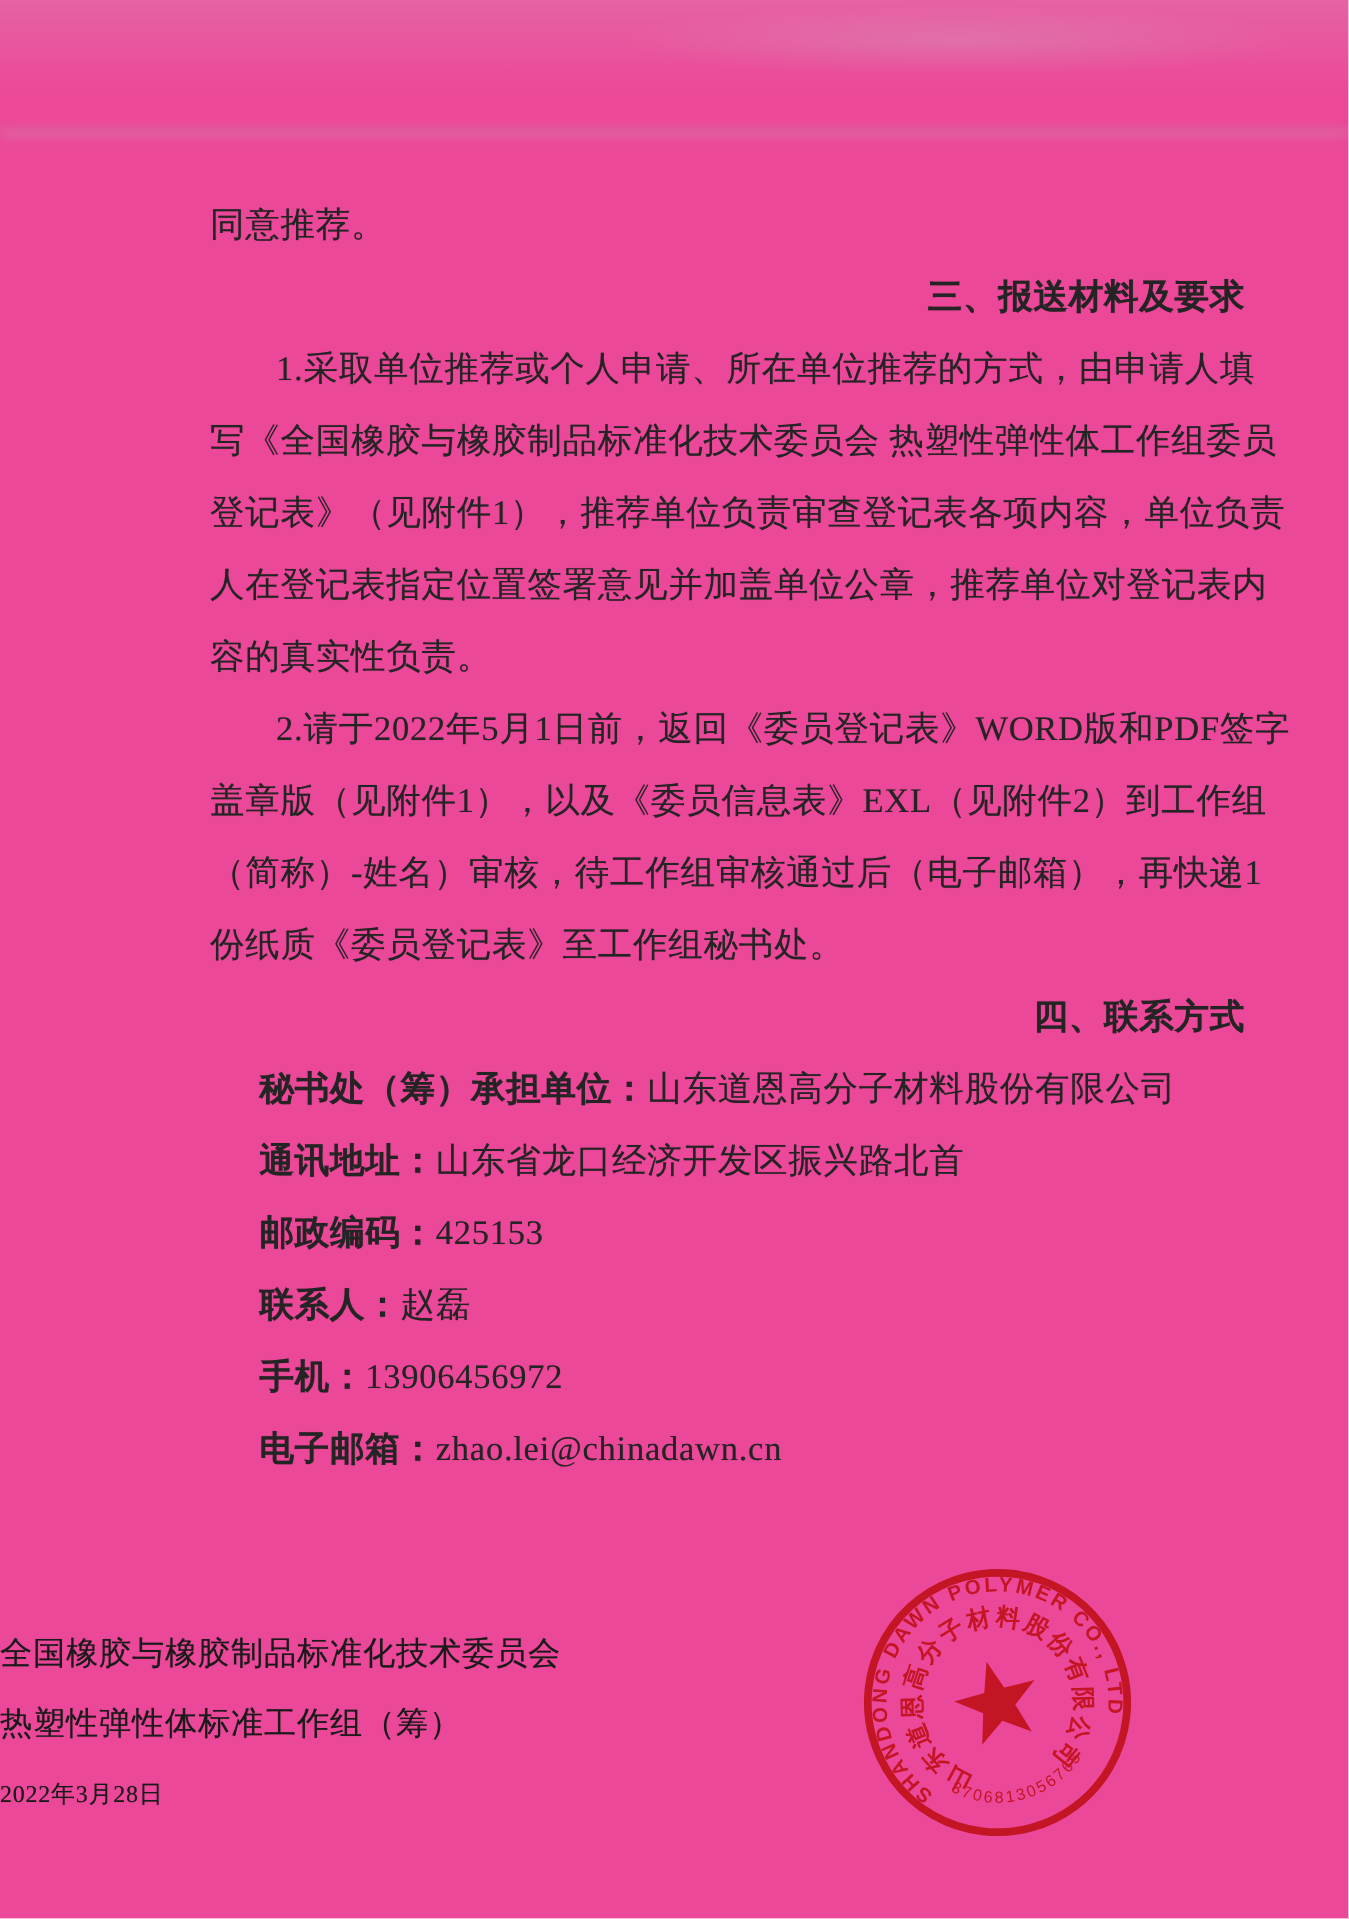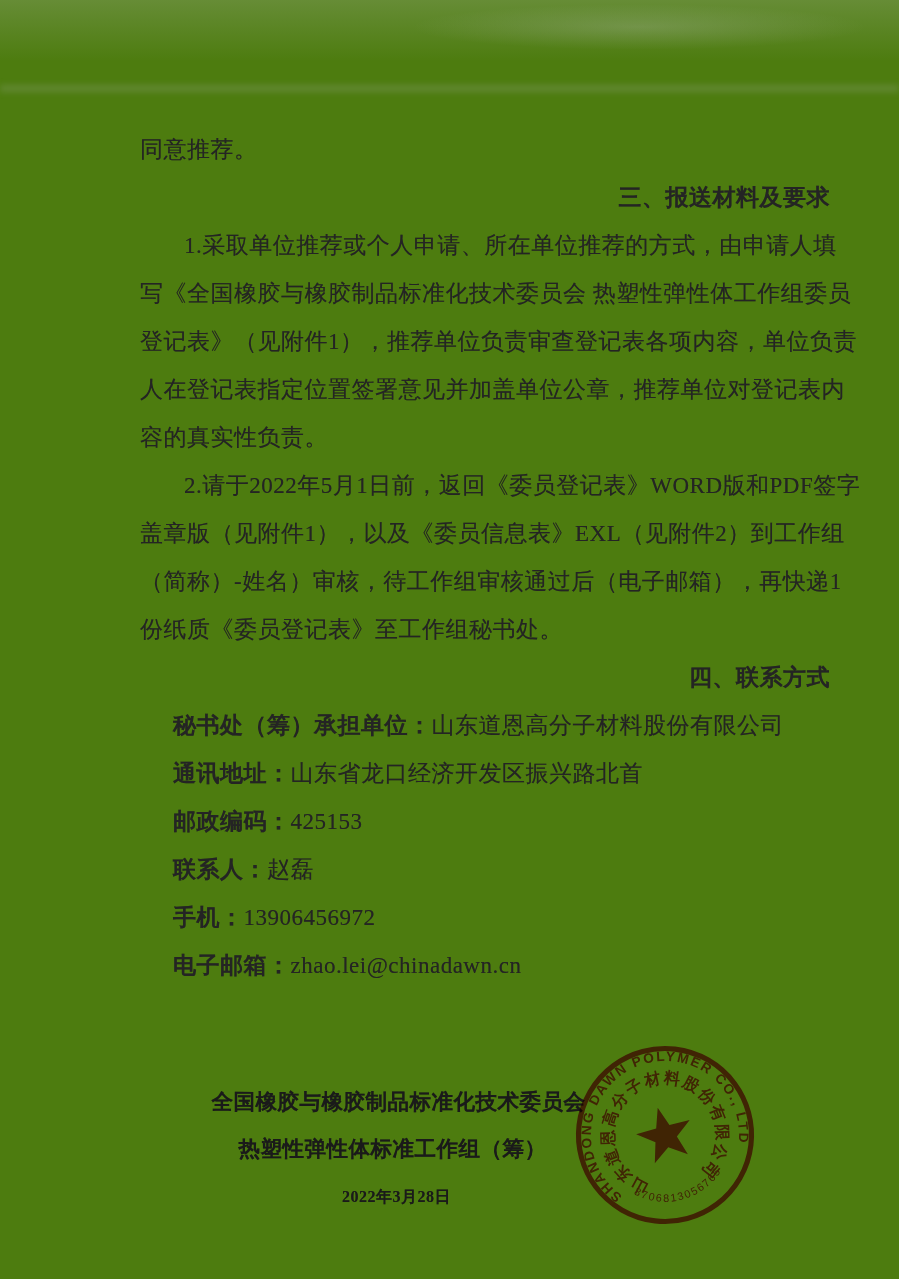--- a/index.html
+++ b/index.html
@@ -1,19 +1,19 @@
 <!DOCTYPE html>
 <html><head>
 <meta charset="utf-8">
 <style>
   html,body{margin:0;padding:0;background:#ffffff;}
   .paper{
     position:relative;
     width:899px;height:1279px;
-    background:#4d7c0f;
+    background:#ec4899;
     overflow:hidden;
     font-family:"Liberation Serif", serif;
     color:#242424;
   }
   
   .artifact-top{
     position:absolute;left:0;top:0;width:899px;height:72px;
     background:linear-gradient(180deg, rgba(203,206,209,0.20), rgba(203,206,209,0) 85%);
   }
   .artifact-patch{
@@ -30,22 +30,22 @@
     font-size:23px;line-height:48px;letter-spacing:0.5px;
     text-shadow:0 0 0.5px rgba(30,30,30,0.45);
   }
   .line{height:48px;white-space:nowrap;}
   .heading{font-weight:bold;margin-left:44px;text-align:right;}
   .indent{margin-left:44px;text-align:center;}
   .contact{margin-left:33px;}
   .contact .lbl{font-weight:bold;}
   .sig{
     position:absolute;top:1079px;right:102px;left:0;
-    text-align:center;
-    font-size:21.5px;font-weight:bold;line-height:47px;
+    text-align:left;
+    font-size:21.5px;font-weight:normal;line-height:47px;
     color:#1a1a1a;letter-spacing:0.5px;
     text-shadow:0 0 0.5px rgba(20,20,20,0.5);
   }
   .sig .l2{margin-right:12px;}
   .sig .l3{margin-right:4px;font-size:16px;}
   .stamp{
     position:absolute;left:571px;top:1041px;width:188px;height:188px;
     mix-blend-mode:multiply;opacity:0.92;
   }
   .stamp text{font-family:"Liberation Sans", sans-serif;}

